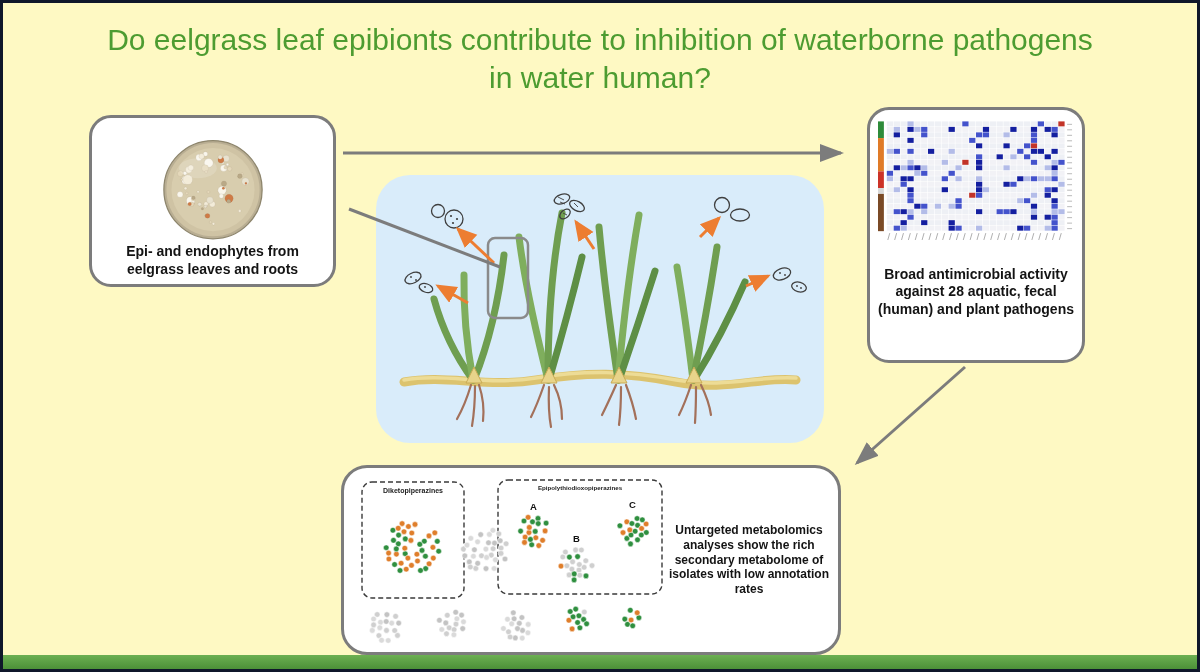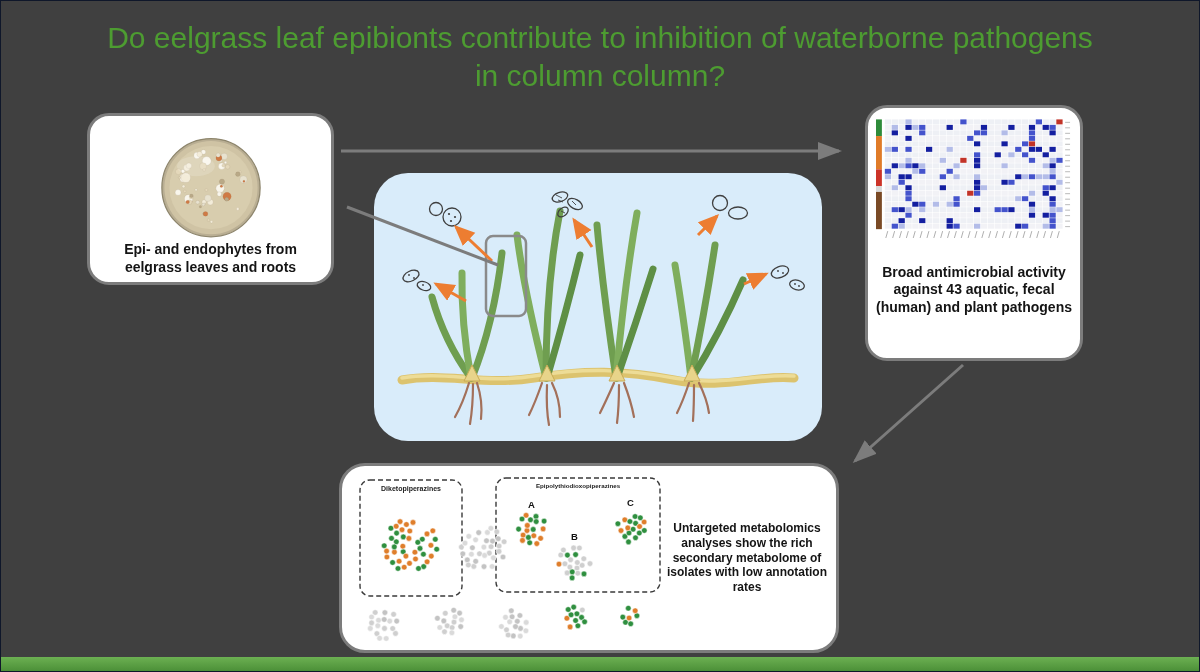--- a/index.html
+++ b/index.html
@@ -1,20 +1,20 @@
 <!DOCTYPE html>
 <html><head>
 <meta charset="utf-8">
 <style>
   * { margin:0; padding:0; box-sizing:border-box; }
   html,body { background:#ffffff; }
   body { font-family:"Liberation Sans", sans-serif; width:1200px; }
   .page {
-    position:relative; width:1200px; height:672px; background:#404040;
-    border:1px solid #0f172a; overflow:hidden;
+    position:relative; width:1200px; height:672px; background:#fef9c3;
+    border:3px solid #0f172a; overflow:hidden;
   }
   .title {
     position:absolute; top:18px; left:0; width:100%; text-align:center;
     font-size:30px; line-height:1.25; color:#4d9c31; z-index:3;
   }
   .connectors { position:absolute; left:0; top:0; z-index:2; pointer-events:none; }
   .panel-blue {
     position:absolute; left:373px; top:172px; width:448px; height:268px;
     background:#d9ecfa; border-radius:34px; z-index:1;
   }
@@ -37,21 +37,21 @@
     background:linear-gradient(#6cb052,#4c9038);
   }
 </style>
 </head>
 <body>
 
 <div class="page">
 
   <div class="title">
     <div>Do eelgrass leaf epibionts contribute to inhibition of waterborne pathogens</div>
-    <div>in column column?</div>
+    <div>in water human?</div>
   </div>
 
   <svg class="connectors" width="1200" height="672">
     <defs>
       <marker id="ah-gray" markerWidth="10" markerHeight="8" refX="7" refY="3" orient="auto">
         <path d="M0,0 L8,3 L0,6 Z" fill="#7c7c7c"></path>
       </marker>
     </defs>
     <line x1="340" y1="150" x2="838" y2="150" stroke="#7c7c7c" stroke-width="3" marker-end="url(#ah-gray)"></line>
     <line x1="346" y1="206" x2="497" y2="264" stroke="#7c7c7c" stroke-width="3"></line>
@@ -791,21 +791,21 @@
           <line x1="193" y1="70.2" x2="198" y2="70.2" stroke="#9a9a9a" stroke-width="0.7"></line>
           <line x1="193" y1="75.8" x2="198" y2="75.8" stroke="#9a9a9a" stroke-width="0.7"></line>
           <line x1="193" y1="81.4" x2="198" y2="81.4" stroke="#9a9a9a" stroke-width="0.7"></line>
           <line x1="193" y1="87.0" x2="198" y2="87.0" stroke="#9a9a9a" stroke-width="0.7"></line>
           <line x1="193" y1="92.6" x2="198" y2="92.6" stroke="#9a9a9a" stroke-width="0.7"></line>
           <line x1="193" y1="98.2" x2="198" y2="98.2" stroke="#9a9a9a" stroke-width="0.7"></line>
           <line x1="193" y1="103.8" x2="198" y2="103.8" stroke="#9a9a9a" stroke-width="0.7"></line>
           <line x1="193" y1="109.4" x2="198" y2="109.4" stroke="#9a9a9a" stroke-width="0.7"></line>
         </g>
     </svg>
-    <div class="caption">Broad antimicrobial activity against 43 aquatic, fecal (human) and plant pathogens</div>
+    <div class="caption">Broad antimicrobial activity against 28 aquatic, fecal (human) and plant pathogens</div>
   </div>
 
   <div class="box box-bottom">
     <svg width="320" height="184" viewBox="0 0 320 184">
       <rect x="14" y="14" width="102" height="116" rx="10" fill="none" stroke="#3a3a3a" stroke-width="1.4" stroke-dasharray="5 3"></rect>
       <text x="65" y="25" text-anchor="middle" font-size="7" font-weight="bold" fill="#222">Diketopiperazines</text>
       <rect x="150" y="12" width="164" height="114" rx="10" fill="none" stroke="#3a3a3a" stroke-width="1.4" stroke-dasharray="5 3"></rect>
       <text x="232" y="22" text-anchor="middle" font-size="6.2" font-weight="bold" fill="#222">Epipolythiodioxopiperazines</text>
       <text x="182" y="42" font-size="9.5" font-weight="bold" fill="#111">A</text>
       <text x="225" y="74" font-size="9.5" font-weight="bold" fill="#111">B</text>

